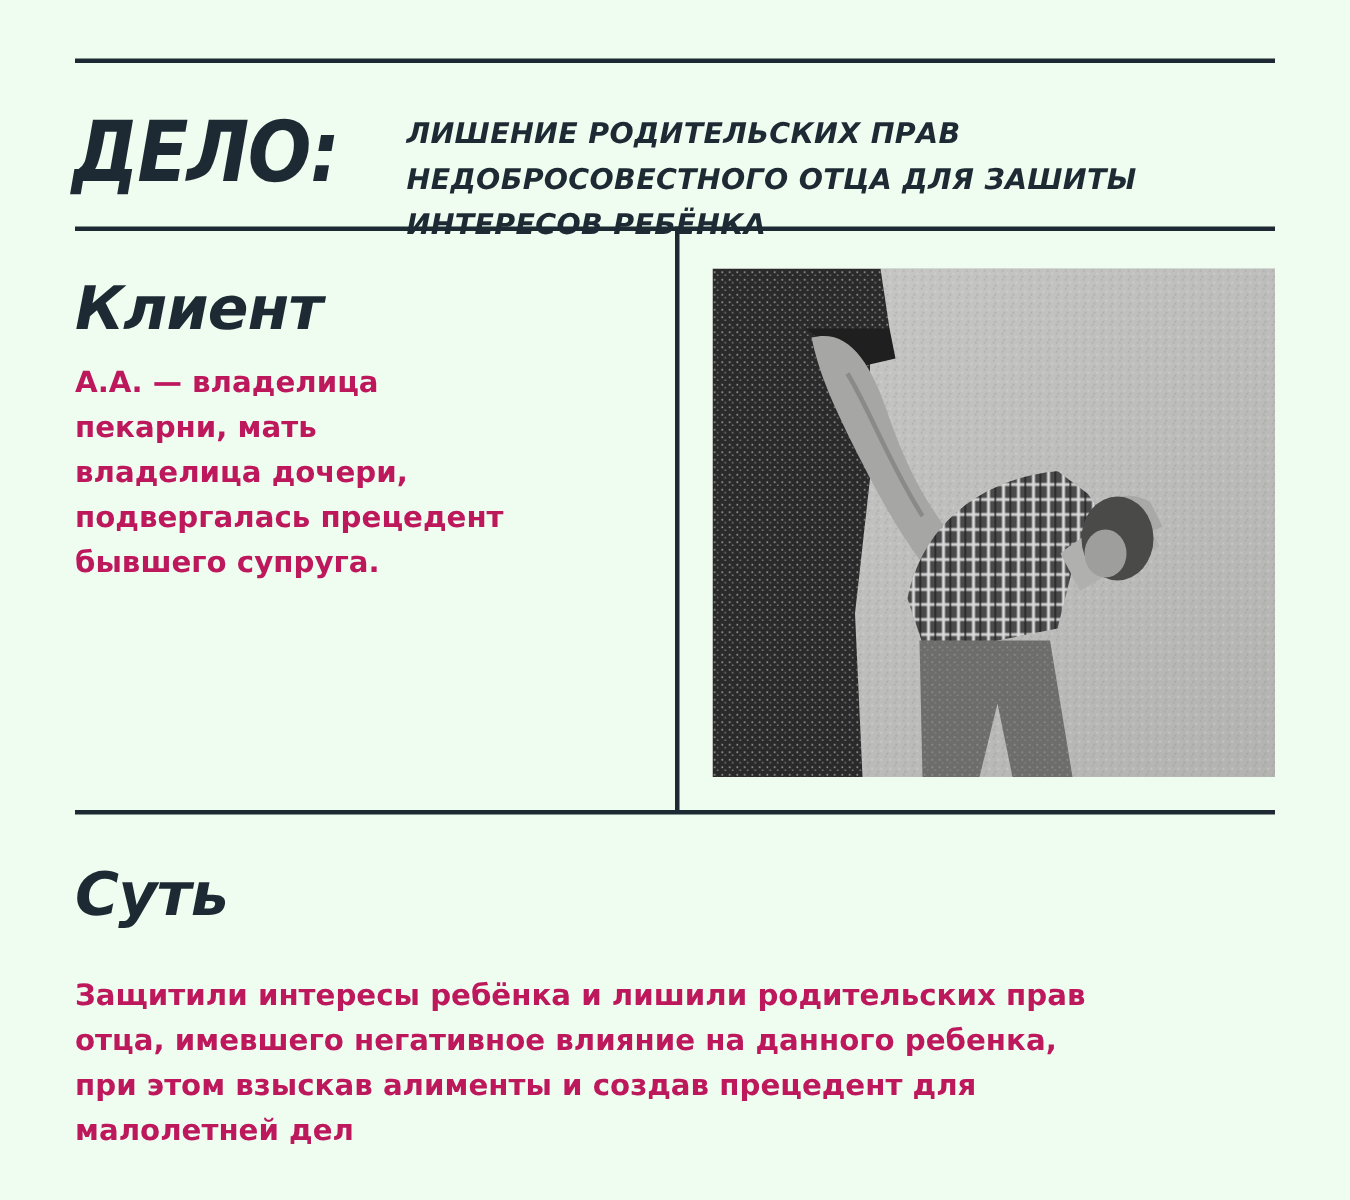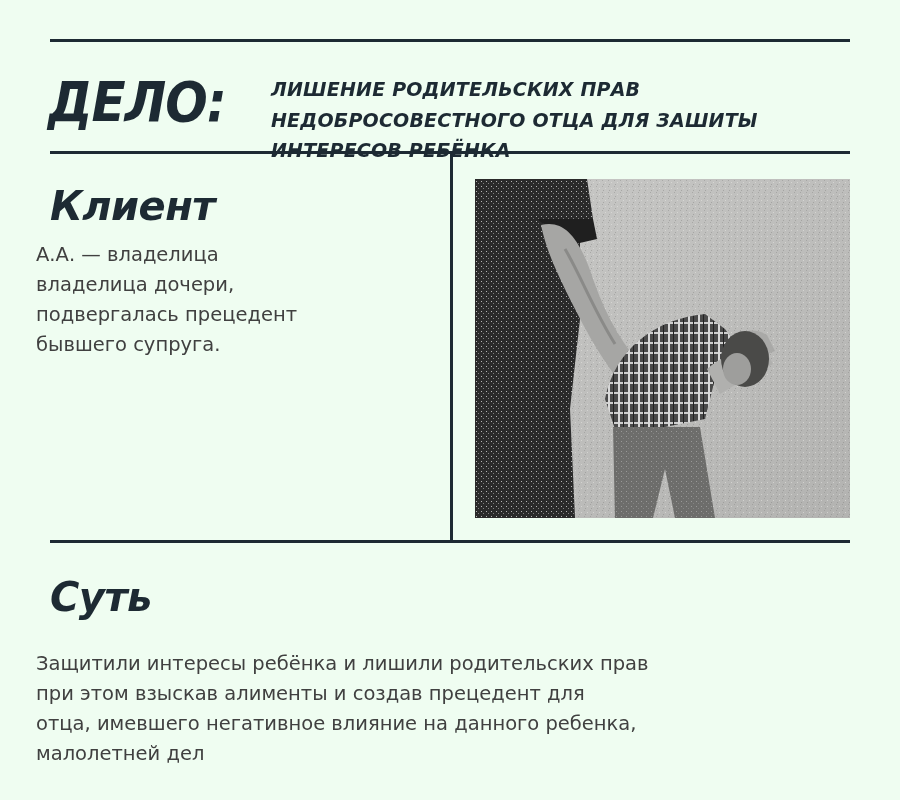--- a/index.html
+++ b/index.html
@@ -34,25 +34,25 @@
   .case-title span { display: block; white-space: nowrap; }
 
   .section-heading {
     position: absolute; left: 50px; margin: 0;
     font-family: "DejaVu Sans", sans-serif;
     font-weight: bold; font-style: italic;
     font-size: 40px; letter-spacing: -0.5px;
     line-height: 40px;
   }
   .body-text {
-    position: absolute; left: 36px; margin: 0;
+    position: absolute; left: 50px; margin: 0;
     font-family: "DejaVu Sans", sans-serif;
-    font-weight: normal;
+    font-weight: bold;
     font-size: 19.5px; line-height: 30px;
-    color: #404040;
+    color: #be185d;
   }
   .body-text span { display: block; white-space: nowrap; }
 
   .photo {
     position: absolute; left: 475px; top: 179px;
     width: 375px; height: 339px;
     overflow: hidden;
     background: #bdbdbb;
   }
 </style>
@@ -67,20 +67,21 @@
 <h1 class="case-label">ДЕЛО:</h1>
 <h2 class="case-title">
   <span>ЛИШЕНИЕ РОДИТЕЛЬСКИХ ПРАВ</span>
   <span>НЕДОБРОСОВЕСТНОГО ОТЦА ДЛЯ ЗАШИТЫ</span>
   <span>ИНТЕРЕСОВ РЕБЁНКА</span>
 </h2>
 
 <h3 class="section-heading" style="top:186px;">Клиент</h3>
 <p class="body-text" style="top:240px;">
   <span>А.А. — владелица</span>
+  <span>пекарни, мать</span>
   <span>владелица дочери,</span>
   <span>подвергалась прецедент</span>
   <span>бывшего супруга.</span>
 </p>
 
 <div class="photo" role="img" aria-label="Black-and-white photo: an adult man grips the arm of a cowering boy in a plaid shirt who covers his head against a wall">
   <svg width="375" height="339" viewBox="0 0 375 339" xmlns="http://www.w3.org/2000/svg">
     <defs>
       <linearGradient id="wall" x1="0" y1="0" x2="1" y2="1">
         <stop offset="0" stop-color="#c9c9c7"></stop>
@@ -127,16 +128,16 @@
     <ellipse cx="262" cy="190" rx="14" ry="16" fill="#9e9e9c"></ellipse>
 
     <path d="M138 248 L225 248 L240 339 L200 339 L190 290 L178 339 L140 339 Z" fill="#6d6d6b"></path>
     <path d="M138 248 L225 248 L240 339 L200 339 L190 290 L178 339 L140 339 Z" fill="url(#speck)" opacity="0.5"></path>
   </svg>
 </div>
 
 <h3 class="section-heading" style="top:577px;">Суть</h3>
 <p class="body-text" style="top:649px;">
   <span>Защитили интересы ребёнка и лишили родительских прав</span>
+  <span>отца, имевшего негативное влияние на данного ребенка,</span>
   <span>при этом взыскав алименты и создав прецедент для</span>
-  <span>отца, имевшего негативное влияние на данного ребенка,</span>
   <span>малолетней дел</span>
 </p>
 
 </body></html>

